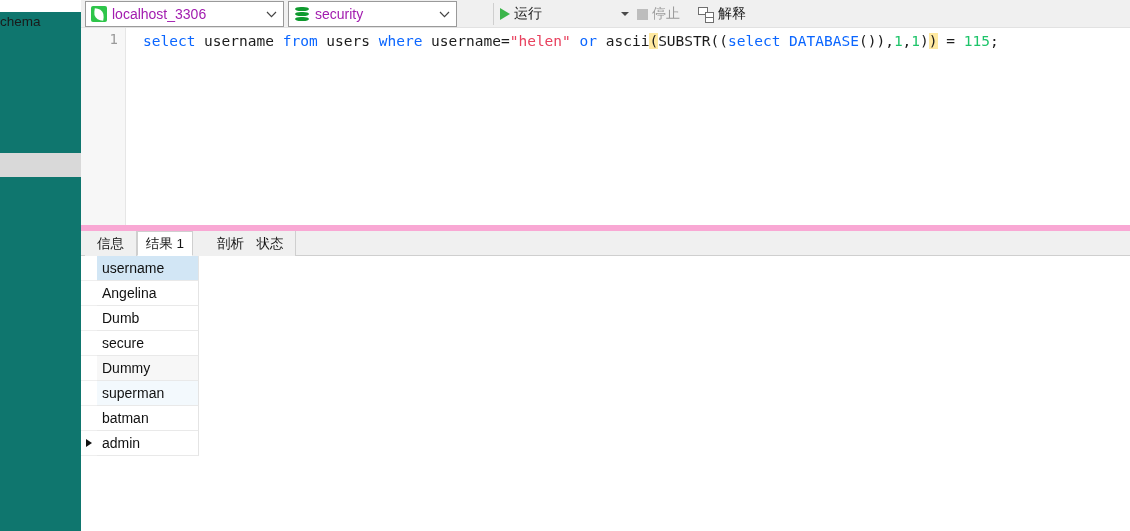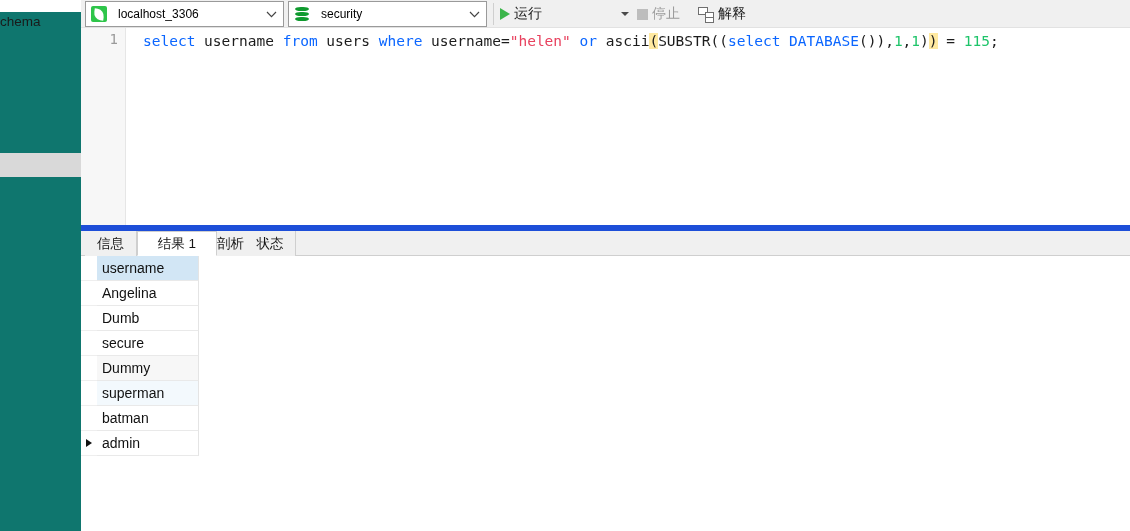--- a/index.html
+++ b/index.html
@@ -55,28 +55,28 @@
     height: 26px;
     background: #ffffff;
     border: 1px solid #9a9a9a;
     box-sizing: border-box;
     display: flex;
     align-items: center;
     padding: 0 4px 0 5px;
     cursor: default;
   }
   #conn-combo { left: 4px; width: 199px; }
-  #db-combo   { left: 207px; width: 199px; }
+  #db-combo   { left: 207px; width: 169px; }
   .combo-label {
     flex: 1;
-    font-size: 12px;
-    color: #000000;
+    font-size: 14px;
+    color: #a21caf;
     white-space: nowrap;
     overflow: hidden;
-    padding-left: 11px;
+    padding-left: 5px;
   }
   .combo-arrow {
     width: 16px;
     display: flex;
     align-items: center;
     justify-content: center;
     color: #3b3b3b;
   }
   .combo-arrow svg { display: block; }
 
@@ -209,21 +209,21 @@
   .str   { color: #e8415e; }
   .num   { color: #1ec46a; }
   .brmatch { background: #ffe9a0; }
   .plain { color: #1c1c1c; }
 
   
   #result-pane {
     position: absolute;
     left: 81px; top: 225px;
     width: 1049px; height: 306px;
-    background: #1d4ed8;
+    background: #f9a8d4;
   }
   #tabstrip {
     position: absolute;
     left: 0; top: 6px;
     width: 1049px; height: 25px;
     background: #f0f0f0;
   }
   #tabstrip::after {
     content: "";
     position: absolute;
@@ -248,21 +248,21 @@
   }
   .tab.active {
     background: #ffffff;
     border-left: 1px solid #cfcfcf;
     border-top: 1px solid #cfcfcf;
     border-right: 1px solid #cfcfcf;
     border-bottom: 1px solid #ffffff;
     z-index: 2;
   }
   #tab-0 { left: 4px;   width: 52px; }
-  #tab-1 { left: 56px;  width: 80px; }
+  #tab-1 { left: 56px;  width: 56px; }
   #tab-2 { left: 112px; width: 76px; }
   #tab-3 { left: 164px; width: 51px; }
   #tabstrip-tail {
     position: absolute;
     left: 215px; top: 0;
     width: 834px; height: 24px;
     background: #f0f0f0;
   }
 
   

